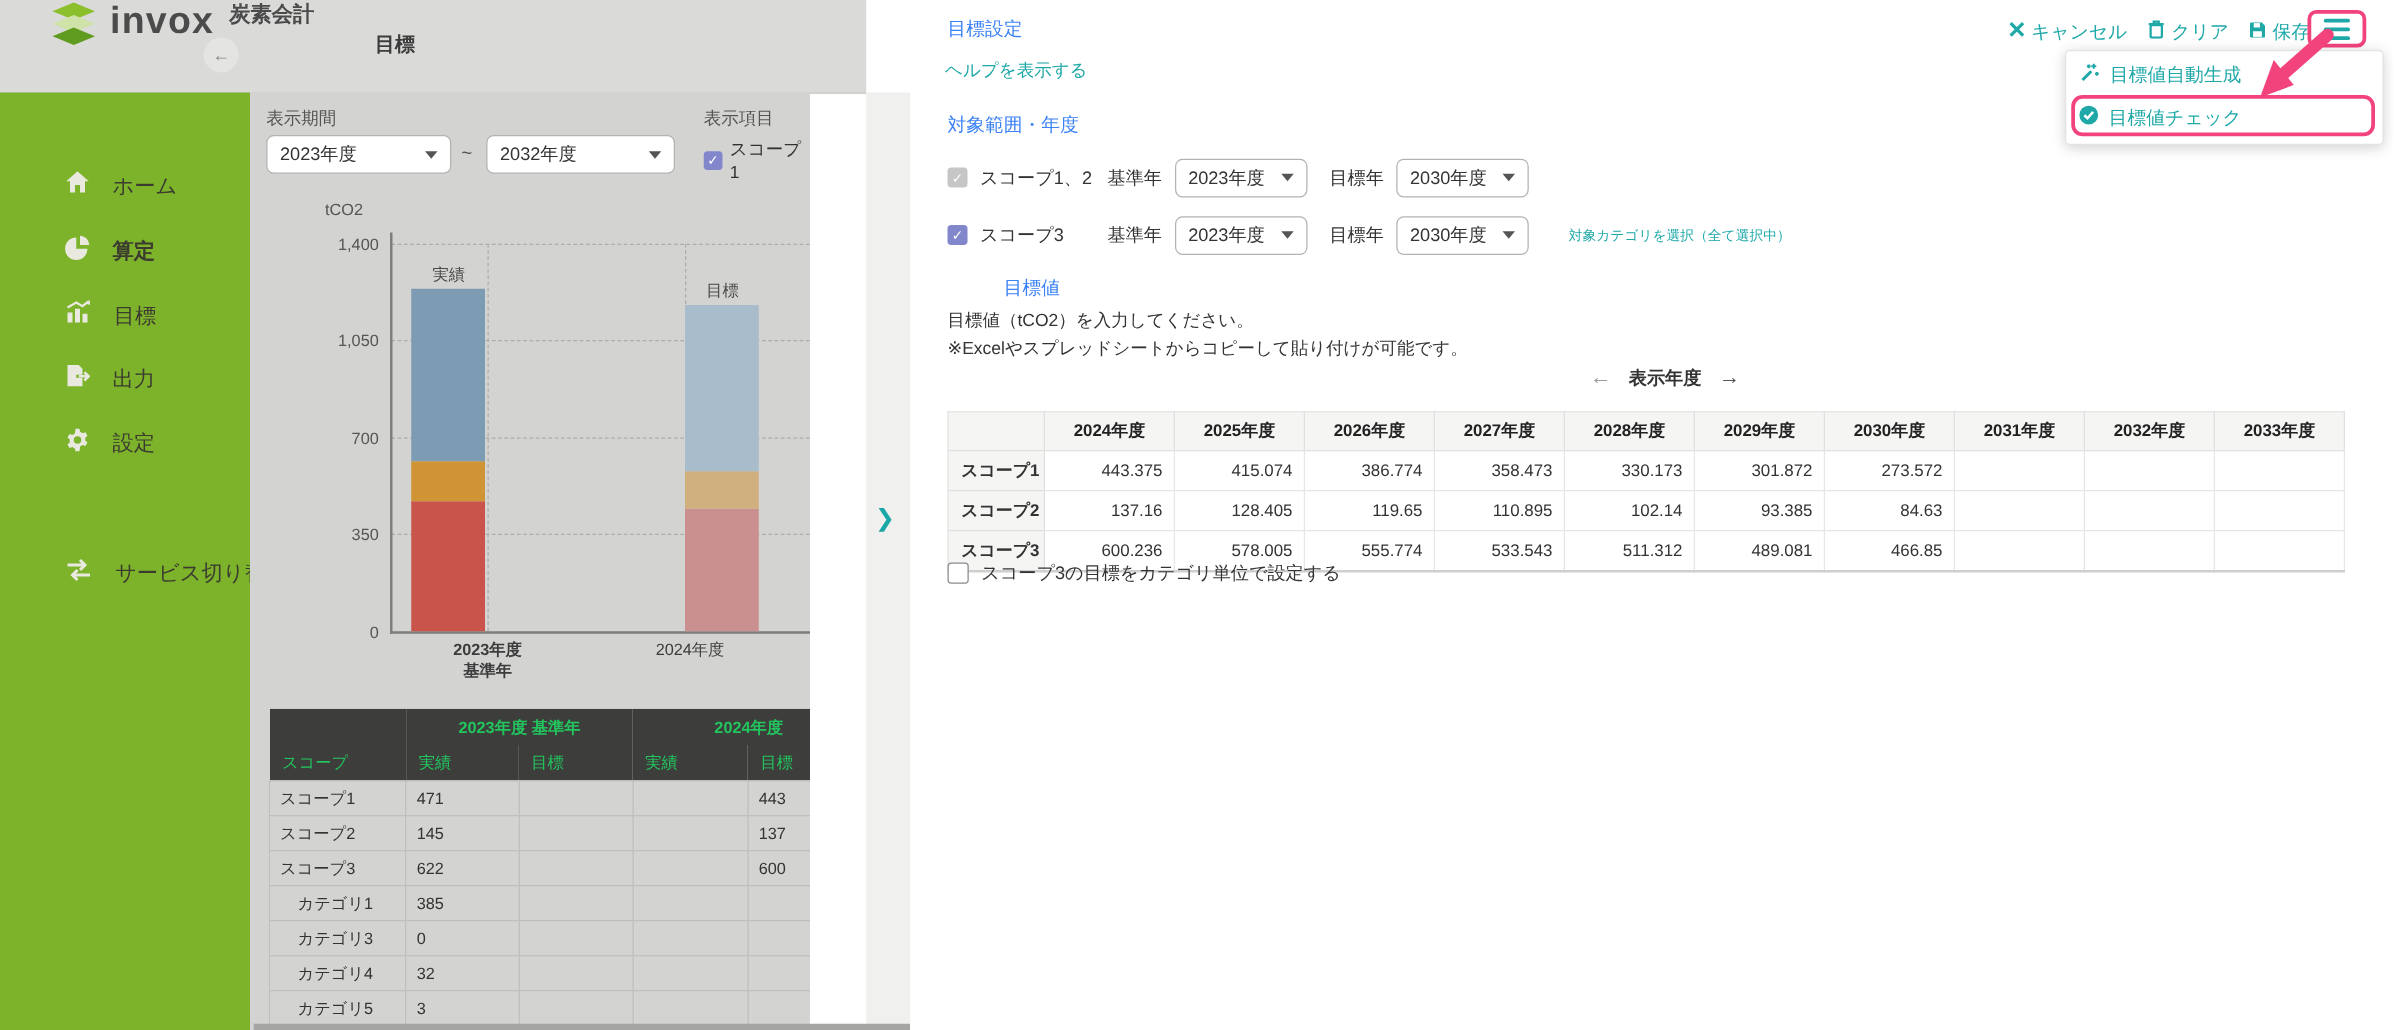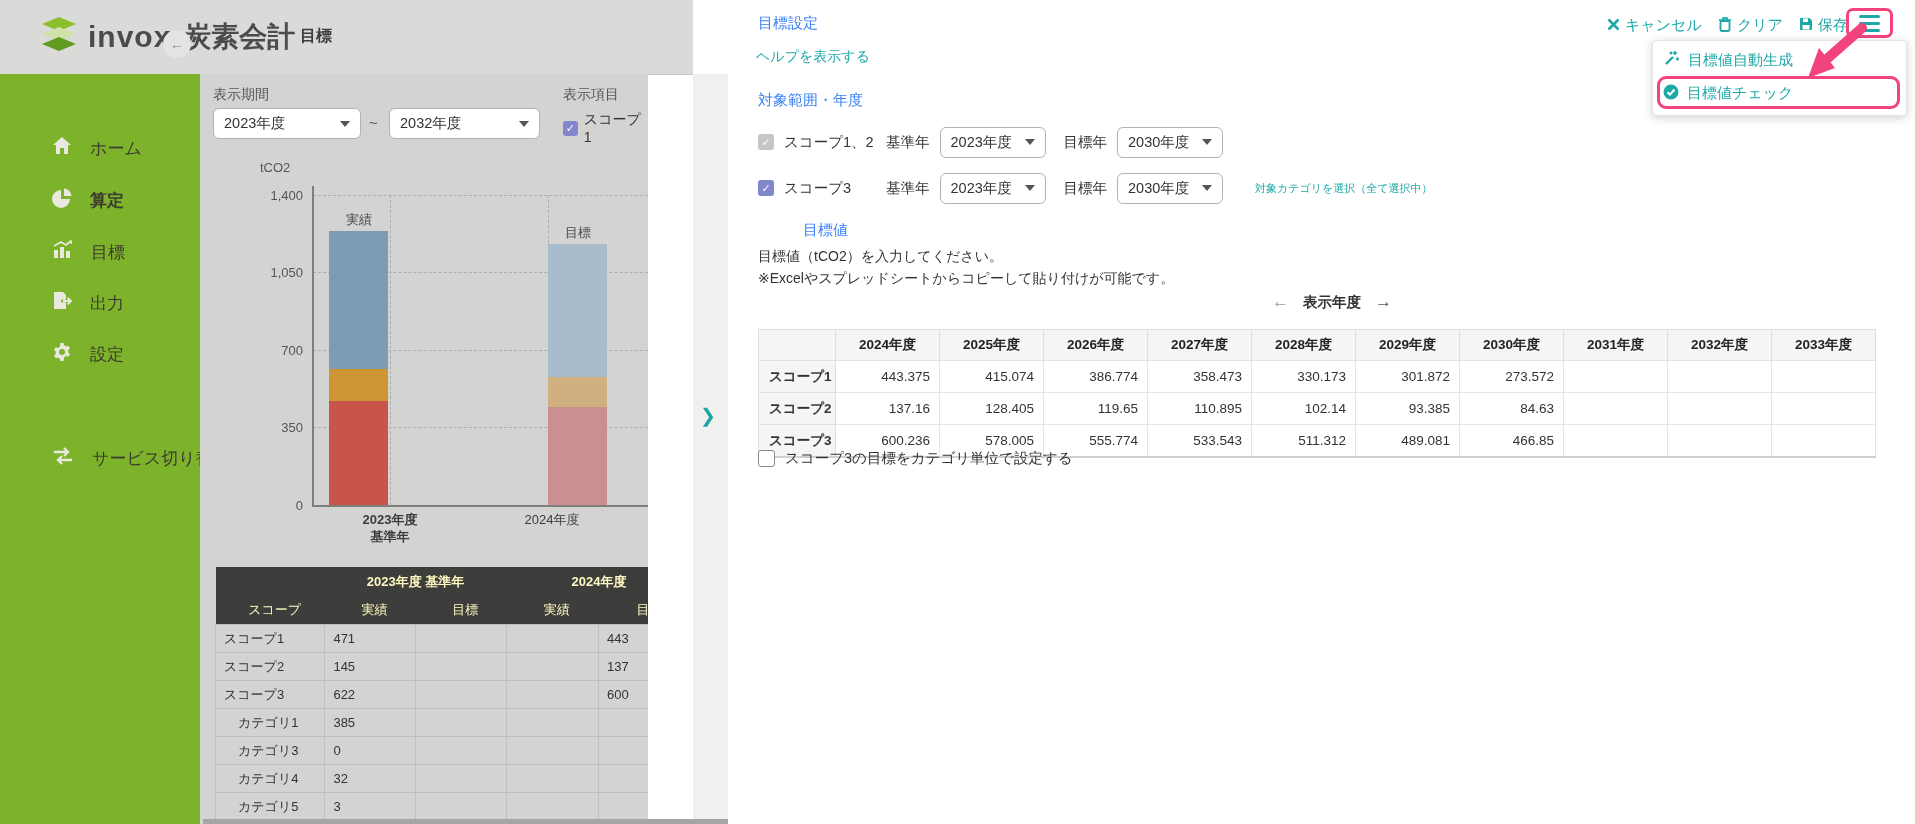--- a/index.html
+++ b/index.html
@@ -3,23 +3,23 @@
 <meta charset="utf-8">
 <style>
   html,body{margin:0;padding:0;background:#fff;}
   .app{position:relative;width:1915px;height:824px;overflow:hidden;
        font-family:"Liberation Sans","DejaVu Sans",sans-serif;color:#333;background:#fff;}
   .abs{position:absolute;}
 
   
   .topbar{left:0;top:0;width:693px;height:74px;background:#dadad8;border-bottom:1px solid #cincin;}
   .topbar{border-bottom:1px solid #c9c9c7;}
-  .brand-row{left:40px;top:14px;height:46px;display:flex;align-items:center;gap:10px;}
+  .brand-row{left:40px;top:0;height:46px;display:flex;gap:10px;}
   .brand-name{font-size:30px;font-weight:bold;color:#4b4b4b;letter-spacing:1px;}
-  .brand-suffix{font-size:28px;font-weight:bold;color:#4b4b4b;margin-left:2px;}
+  .brand-suffix{font-size:17px;font-weight:bold;color:#4b4b4b;margin-left:2px;}
   .page-title{left:300px;top:26px;font-size:16px;font-weight:bold;color:#3c3c3c;}
 
   
   .sidebar{left:0;top:74px;width:200px;height:750px;background:#7db22b;}
   .collapse-btn{left:163px;top:30px;width:28px;height:28px;border-radius:50%;background:#e4e4e2;
     display:flex;align-items:center;justify-content:center;color:#8a8a88;font-size:14px;font-weight:bold;cursor:pointer;}
   .side-item{left:0;top:0;width:200px;height:44px;display:flex;align-items:center;gap:18px;padding-left:52px;box-sizing:border-box;
     color:#3b3b30;font-size:17px;cursor:pointer;}
   .side-item svg{flex:0 0 auto;}
   .side-label{white-space:nowrap;}
@@ -42,27 +42,27 @@
   .axis-y{width:2px;background:#7e7e7c;}
   .axis-x{height:2px;background:#7e7e7c;}
   .ytick{font-size:13px;color:#555;text-align:right;width:48px;}
   .bar-label{font-size:13px;color:#4a4a4a;text-align:center;width:60px;}
   .xlab{font-size:13px;color:#3c3c3c;text-align:center;width:110px;}
   .xlab.bold{font-weight:bold;}
 
   
   .ltable-wrap{left:15px;top:493px;width:478px;overflow:hidden;}
   table.ltable{border-collapse:collapse;table-layout:fixed;width:538px;font-size:13px;}
-  .ltable thead th{background:#3d3d3b;color:#fef9c3;font-weight:normal;height:26px;}
+  .ltable thead th{background:#3d3d3b;color:#22c55e;font-weight:normal;height:26px;}
   .ltable thead tr.grp th{font-weight:bold;height:27px;}
   .ltable td{background:#d3d3d1;border:1px solid #bfbfbd;height:27px;padding:0 10px 0 8px;}
   .ltable td.lbl{text-align:left;}
   .ltable td.lbl.ind{padding-left:22px;}
   .ltable td.val{text-align:left;}
-  .ltable thead th.sub{text-align:center;padding-left:10px;}
+  .ltable thead th.sub{text-align:left;padding-left:10px;}
 
   
   .divider{left:693px;top:74px;width:35px;height:750px;background:#f0f0ee;}
   .chevron{left:700px;top:404px;color:#1aa7a7;font-size:19px;font-weight:bold;cursor:pointer;}
 
   .bottom-strip{left:203px;top:819px;width:525px;height:5px;background:#a5a5a3;}
 
   
   .rp-title{font-size:15px;font-weight:normal;color:#3b82f6;}
   .teal-link{font-size:14px;color:#1fa8a8;cursor:pointer;white-space:nowrap;}

